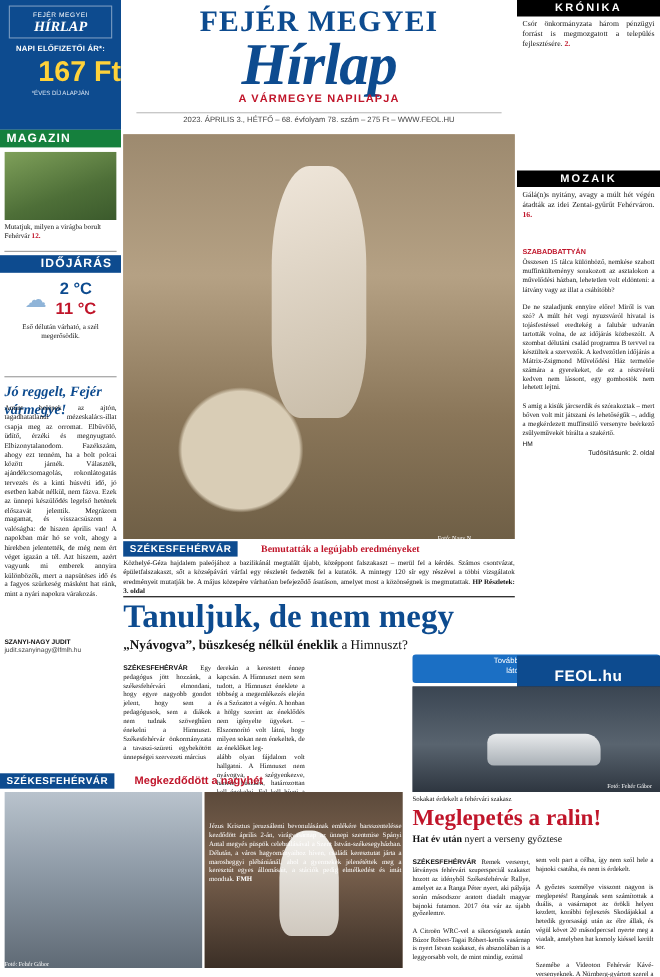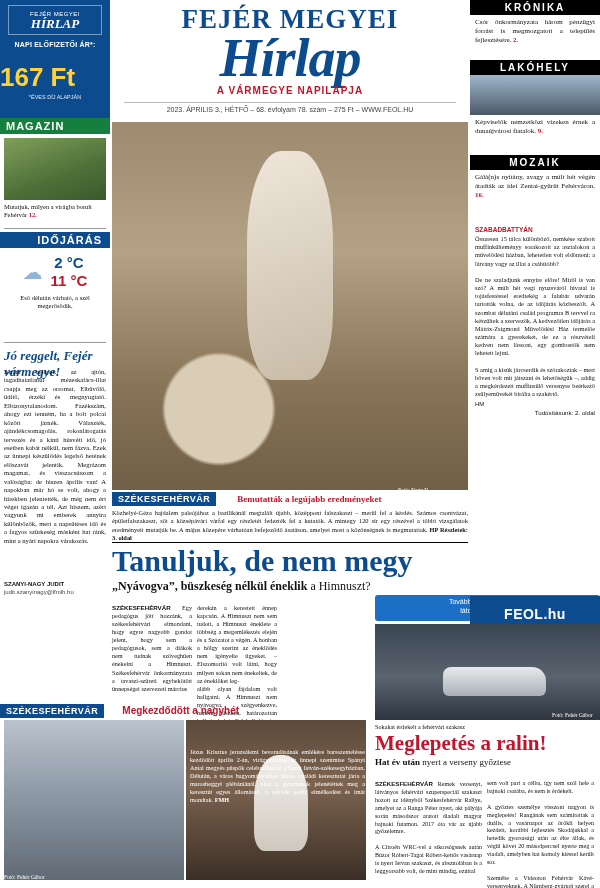--- a/index.html
+++ b/index.html
@@ -19,21 +19,21 @@
   .mast-left { position:absolute; left:0; top:0; width:110px; height:118px; background:#0d4b8f; color:#fff; }
   .mast-logo-badge {
     margin:5px auto 0 auto; width:94px; height:30px; background:#0d4b8f;
     border:1px solid rgba(255,255,255,.45);
     display:flex; align-items:center; justify-content:center; flex-direction:column;
     line-height:1;
   }
   .mast-logo-badge .l1 { font-family:"Liberation Sans", sans-serif; font-size:6px; letter-spacing:.5px; }
   .mast-logo-badge .l2 { font-family:"Liberation Serif", serif; font-style:italic; font-size:13px; font-weight:bold; }
   .mast-sub { text-align:center; font-family:"Liberation Sans", sans-serif; font-size:7px; font-weight:bold; padding:6px 4px 0 4px; letter-spacing:.2px; }
-  .mast-price { text-align:left; font-family:"Liberation Sans", sans-serif; font-size:26px; font-weight:bold; color:#ffd23a; line-height:1.05; margin-top:16px; }
+  .mast-price { text-align:right; font-family:"Liberation Sans", sans-serif; font-size:26px; font-weight:bold; color:#ffd23a; line-height:1.05; margin-top:4px; }
   .mast-note { text-align:center; font-family:"Liberation Sans", sans-serif; font-size:5.5px; margin-top:3px; color:#dbe7f5; }
 
   .mast-center { position:absolute; left:110px; top:0; width:360px; height:118px; background:#ffffff; text-align:center; }
   .mast-fejer {
     font-family:"Liberation Serif", serif; font-weight:bold; color:#0d4b8f;
     font-size:27px; letter-spacing:1px; margin-top:4px;
   }
   .mast-hirlap {
     font-family:"Liberation Serif", serif; font-weight:bold; color:#0d4b8f;
     font-size:54px; line-height:.88; letter-spacing:-1px; font-style:italic;
@@ -253,30 +253,20 @@
   </div>
 
   <div class="r-krónika">
     <div class="rail-head">KRÓNIKA</div>
     <div class="rail-text">
       <span>Csór önkormányzata három pénzügyi forrást is megmozgatott a település fejlesztésére.</span>
       <b>2.</b>
     </div>
   </div>
 
-  <div class="r-lakohely">
-    <div class="rail-head">LAKÓHELY</div>
-    <div class="r-photo">
-        <div class="ph-city"></div>
-      </div>
-    <div class="rail-text">
-      <span>Képviselők nemzetközi vizeken érnek a dunaújvárosi fiatalok.</span>
-      <b>9.</b>
-    </div>
-  </div>
 
   <div class="r-mozaik">
     <div class="rail-head">MOZAIK</div>
     <div class="rail-text">
       <span>Gálá(n)s nyitány, avagy a múlt hét végén átadták az idei Zentai-gyűrűt Fehérváron.</span>
       <b>16.</b>
     </div>
   </div>
 
   <div class="r-igazi">

